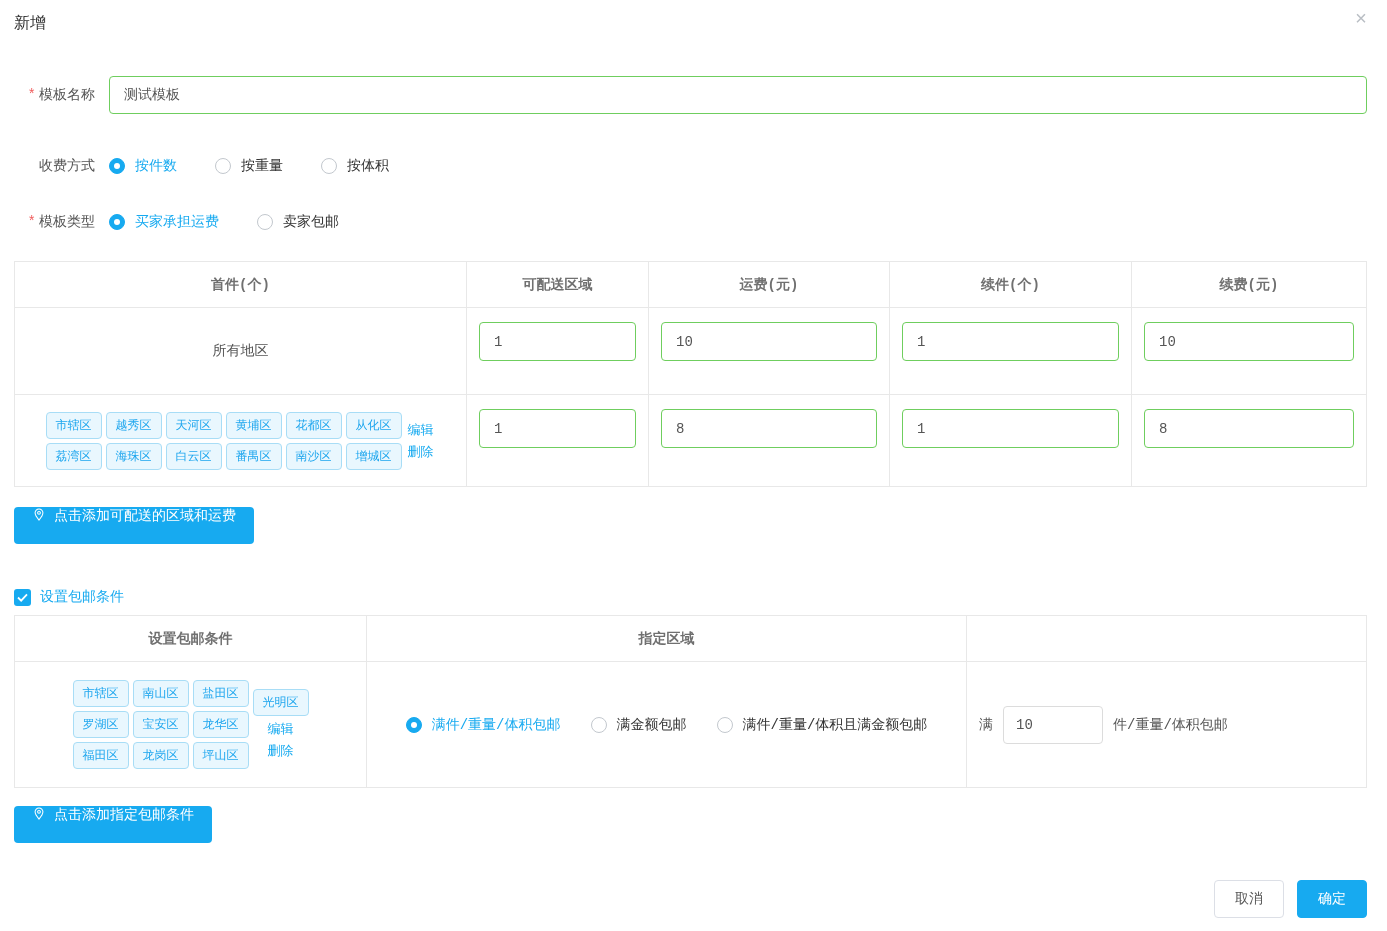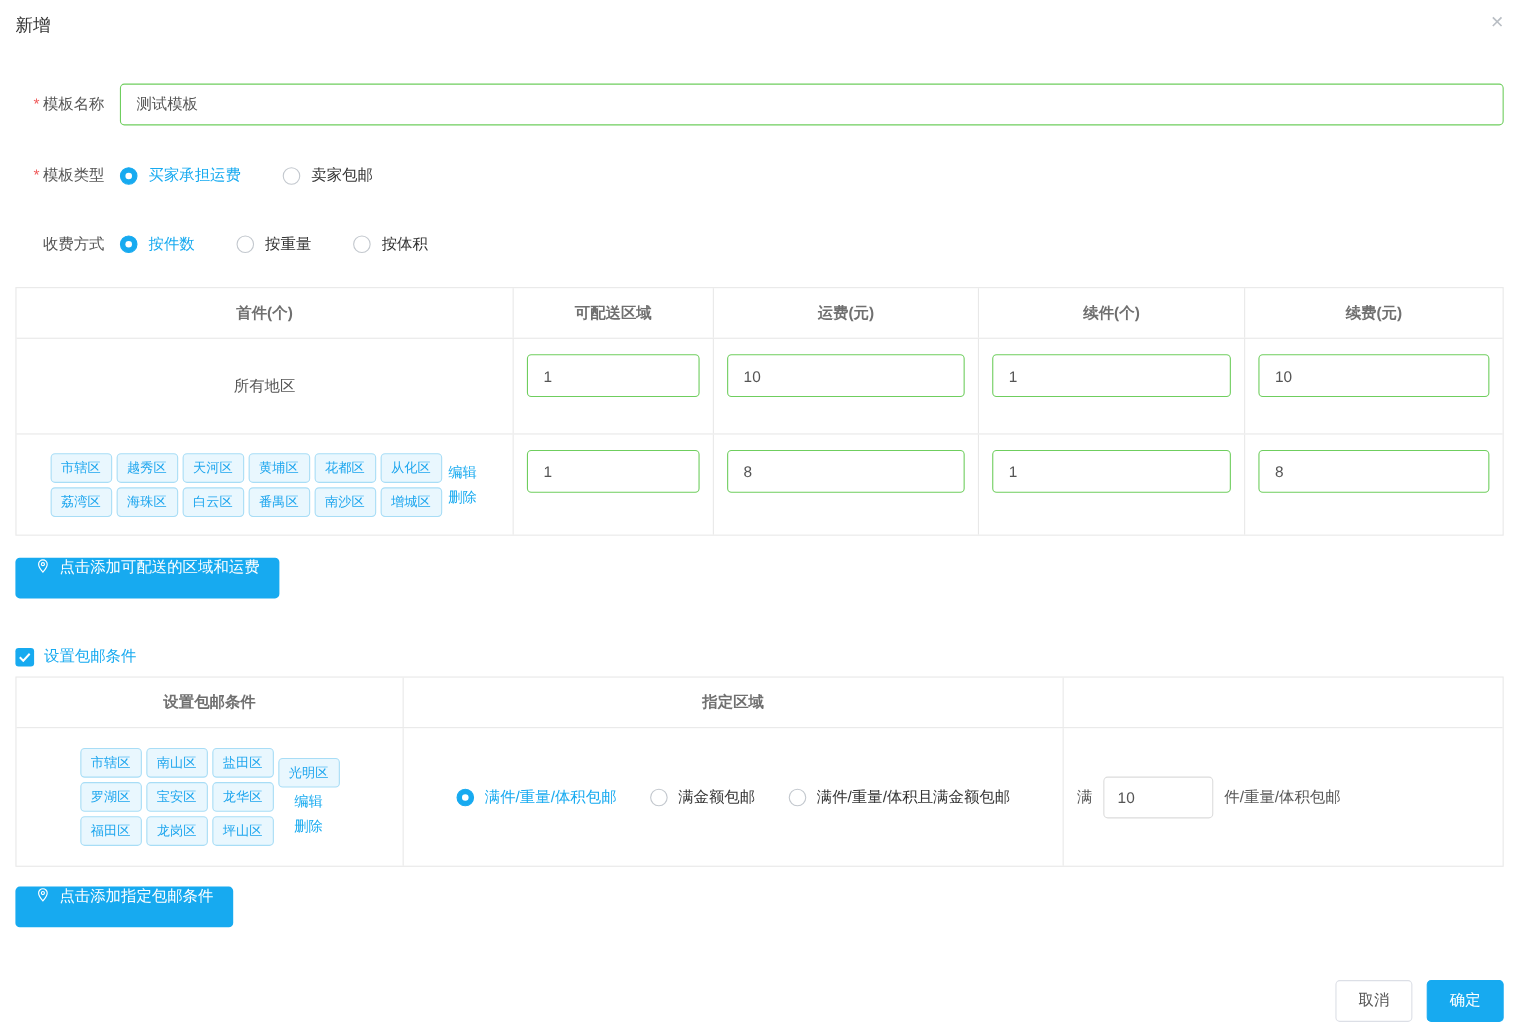--- a/index.html
+++ b/index.html
@@ -6,21 +6,21 @@
     --accent:#17aaf0;
     --green:#6fce5e;
     --border:#e8e8e8;
     --tag-bg:#e9f7fe;
     --tag-border:#a8ddf6;
     --text:#555;
     --head-text:#707070;
   }
   *{box-sizing:border-box;margin:0;padding:0;}
   html,body{width:1387px;height:931px;background:#fff;font-family:"Liberation Sans","DejaVu Sans",sans-serif;color:var(--text);}
-  .page{position:relative;width:1381px;height:931px;padding:13px 14px 0;overflow:hidden;}
+  .page{position:relative;width:1381px;height:931px;padding:13px 14px 0;overflow:hidden;font-family:Liberation Mono, monospace;}
 
   .dlg-title{font-size:16px;color:#333;font-weight:500;}
   .close-btn{position:absolute;top:10px;right:14px;font-size:20px;color:#b9bec4;cursor:pointer;line-height:1;}
 
   .form-row{display:flex;align-items:center;}
   .row-name{margin-top:42px;}
   .row-type{margin-top:36px;height:20px;}
   .row-charge{margin-top:42px;height:20px;}
   .fld-label{width:81px;text-align:right;font-size:14px;color:#555;flex:none;white-space:nowrap;}
   .req{color:#f05b5b;margin-right:3px;}
@@ -59,70 +59,70 @@
   .chk-row{margin-top:44px;display:flex;align-items:center;cursor:pointer;}
   .checkbox{width:17px;height:17px;border-radius:3px;background:var(--accent);display:flex;align-items:center;justify-content:center;flex:none;}
   .chk-label{margin-left:9px;font-size:14px;color:var(--accent);}
   .tbl2{margin-top:9px;}
 
   .cond-cell{gap:30px;}
   .cond-cell .radio-option{margin-right:0;}
   .fill-cell{justify-content:flex-start;padding-left:12px;font-size:14px;color:#555;}
   .cond-input{width:100px;height:38px;border:1px solid #dcdcdc;border-radius:4px;padding:0 12px;font-size:14px;color:#555;margin:0 10px;outline:none;font-family:inherit;}
 
-  .footer{position:absolute;right:14px;bottom:2px;display:flex;gap:13px;}
+  .footer{position:absolute;right:14px;bottom:13px;display:flex;gap:13px;}
   .btn{height:38px;min-width:70px;padding:0 18px;border-radius:4px;font-size:14px;cursor:pointer;font-family:inherit;}
   .btn-cancel{background:#fff;border:1px solid #dcdfe6;color:#555;}
   .btn-confirm{background:var(--accent);border:1px solid var(--accent);color:#fff;}
   .contents{display:contents;}
 </style>
 </head>
 <body>
 
 <div class="page">
 
   <div class="dlg-title">新增</div>
   <div class="close-btn">×</div>
 
   
   <div class="form-row row-name">
     <div class="fld-label"><span class="req">*</span><span>模板名称</span></div>
     <input class="name-input" type="text" value="测试模板" style="">
   </div>
 
   
+  <div class="form-row row-charge">
+    <div class="fld-label"><span>收费方式</span></div>
+    <div class="radio-group">
+      <label class="radio-option sel">
+        <span class="radio checked"></span>
+        <span class="radio-label">按件数</span>
+      </label>
+      <label class="radio-option">
+        <span class="radio"></span>
+        <span class="radio-label">按重量</span>
+      </label>
+      <label class="radio-option">
+        <span class="radio"></span>
+        <span class="radio-label">按体积</span>
+      </label>
+    </div>
+  </div>
+
+  
   <div class="form-row row-type">
     <div class="fld-label"><span class="req">*</span><span>模板类型</span></div>
     <div class="radio-group">
       <label class="radio-option sel">
         <span class="radio checked"></span>
         <span class="radio-label">买家承担运费</span>
       </label>
       <label class="radio-option">
         <span class="radio"></span>
         <span class="radio-label">卖家包邮</span>
-      </label>
-    </div>
-  </div>
-
-  
-  <div class="form-row row-charge">
-    <div class="fld-label"><span>收费方式</span></div>
-    <div class="radio-group">
-      <label class="radio-option sel">
-        <span class="radio checked"></span>
-        <span class="radio-label">按件数</span>
-      </label>
-      <label class="radio-option">
-        <span class="radio"></span>
-        <span class="radio-label">按重量</span>
-      </label>
-      <label class="radio-option">
-        <span class="radio"></span>
-        <span class="radio-label">按体积</span>
       </label>
     </div>
   </div>
 
   
   <div class="tbl">
     <div class="t-row t1 th">
       <div class="cell">首件(个)</div>
       <div class="cell">可配送区域</div>
       <div class="cell">运费(元)</div>

